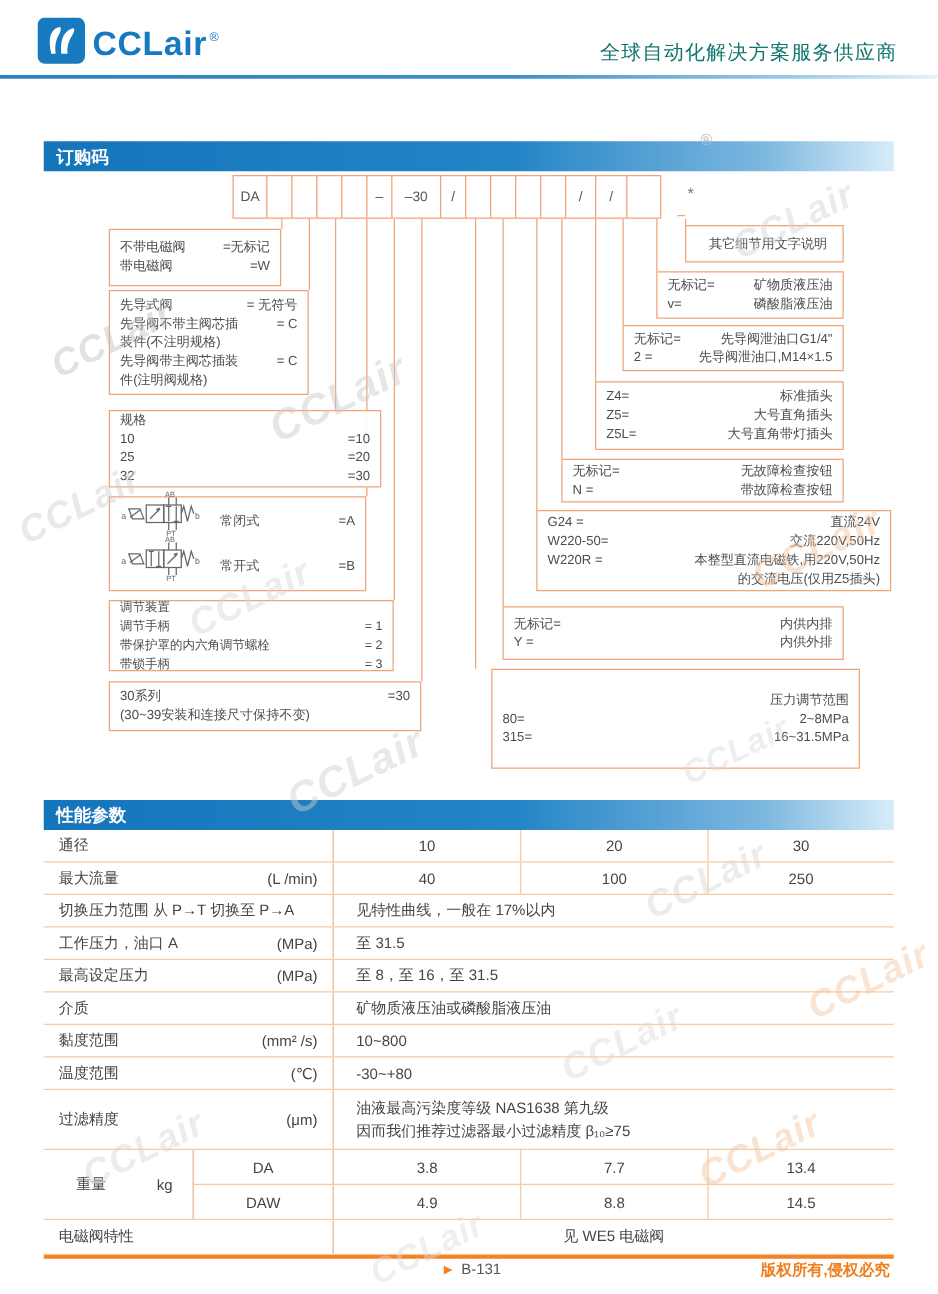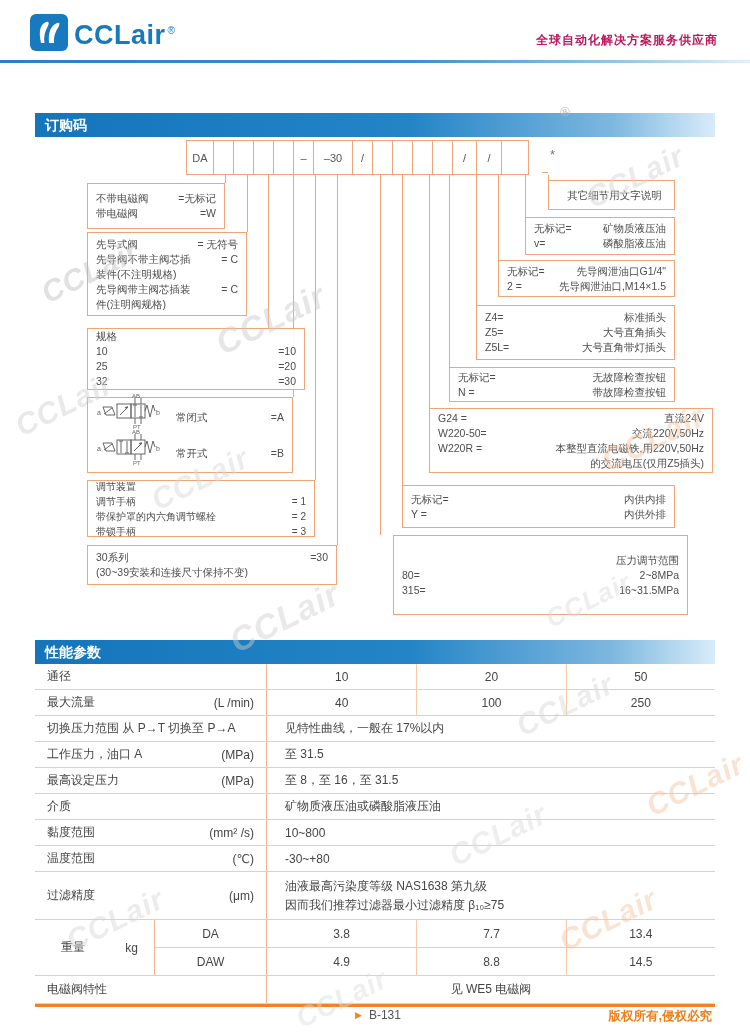--- a/index.html
+++ b/index.html
@@ -6,21 +6,21 @@
   body{
     width:750px;height:1035px;position:relative;background:#fff;overflow:hidden;
     font-family:"Liberation Sans","DejaVu Sans",sans-serif;color:#4d4d4d;
   }
   
   .header{position:absolute;left:0;top:0;width:750px;height:60px}
   .logo{position:absolute;left:30px;top:14px;display:flex;align-items:flex-end}
   .logo-mark{display:inline-block;width:40px;height:38px}
   .logo-text{font-size:27px;font-weight:bold;color:#1779be;letter-spacing:.5px;margin-left:4px;line-height:34px}
   .logo-reg{font-size:10px;color:#1779be;margin-left:2px;position:relative;top:-16px}
-  .tagline{position:absolute;right:32px;top:32px;font-size:12px;font-weight:bold;color:#be185d;letter-spacing:1px}
+  .tagline{position:absolute;right:32px;top:32px;font-size:16px;font-weight:normal;color:#0f766e;letter-spacing:1px}
   .header-rule{position:absolute;left:0;top:60px;width:750px;height:3px;
     background:linear-gradient(90deg,#2a80c2 0%,#3c90cd 55%,#9dcbe9 85%,#e3f1fa 100%)}
   
   .sec-bar{position:absolute;left:35px;width:680px;height:24px;box-sizing:border-box;
     padding-left:10px;font-size:14px;font-weight:bold;color:#fff;line-height:24px;
     background:linear-gradient(90deg,#1575bb 0%,#2384c6 55%,#7eb8e0 85%,#d8ecf9 100%)}
   
   .code-row{position:absolute;display:flex}
   .code-cell{height:35px;box-sizing:border-box;border:1px solid #f0a478;margin-left:-1px;
     display:flex;align-items:center;justify-content:center;font-size:11px;color:#555;background:#fff}
@@ -347,21 +347,21 @@
   </div>
 
 <div id="perf-table" class="perf" style="top:664px">
     <div class="trow" style="height: 26px;">
       <div class="tlabel">
         <span>通径</span>
         <span></span>
       </div>
       <div class="tval">10</div>
       <div class="tval">20</div>
-      <div class="tval">50</div>
+      <div class="tval">30</div>
     </div>
     <div class="trow" style="height: 26px;">
       <div class="tlabel">
         <span>最大流量</span>
         <span>(L /min)</span>
       </div>
       <div class="tval">40</div>
       <div class="tval">100</div>
       <div class="tval">250</div>
     </div>

